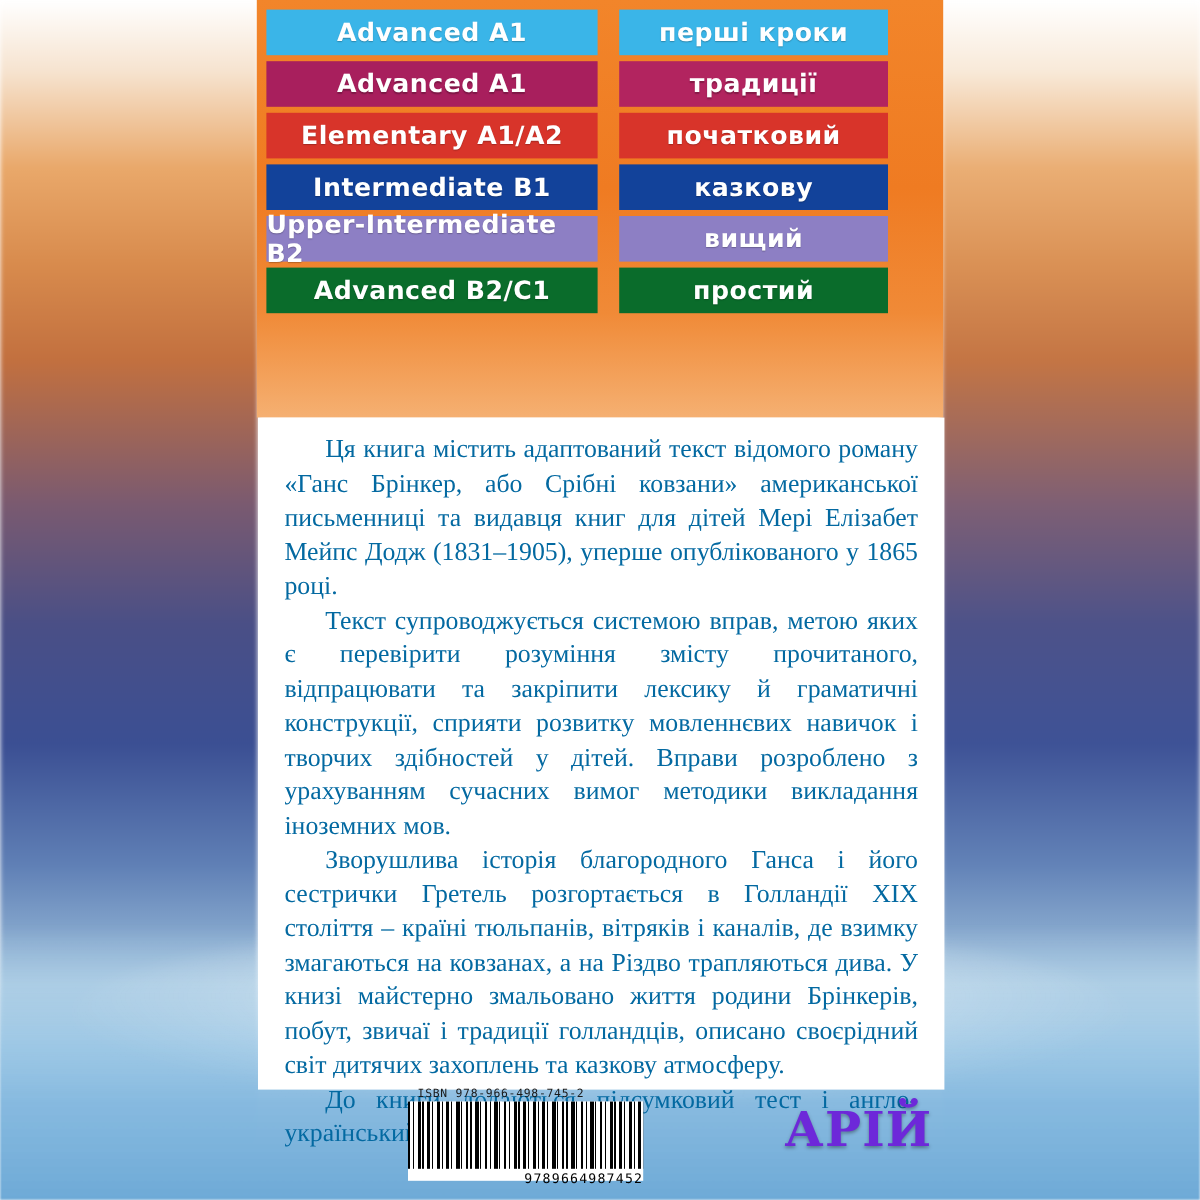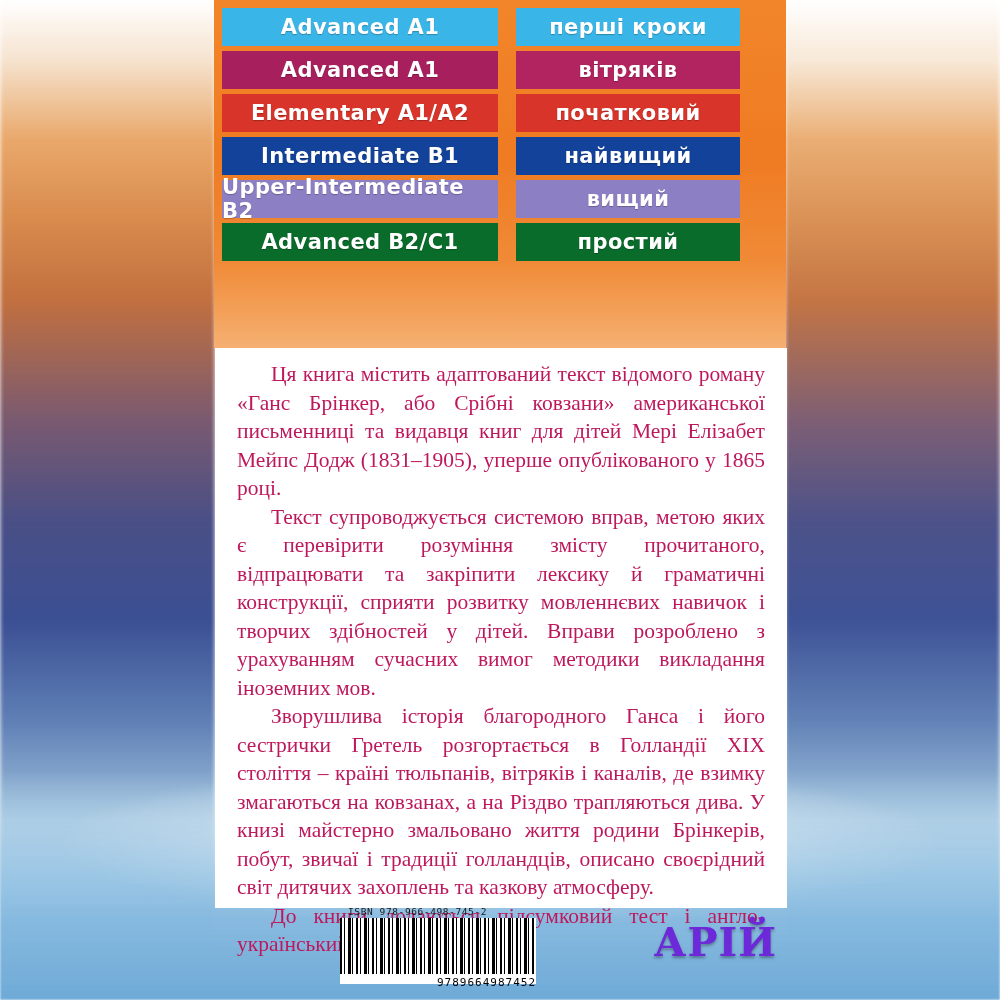--- a/index.html
+++ b/index.html
@@ -148,21 +148,21 @@
     height: 560px;
     background: #ffffff;
     padding: 0;
   }
   .blurb {
     margin: 0;
     padding: 12px 22px 0 22px;
     font-family: "Liberation Serif", serif;
     font-size: 21.5px;
     line-height: 28.5px;
-    color: #be185d;
+    color: #0369a1;
     text-align: justify;
     text-indent: 34px;
     hyphens: auto;
   }
   .blurb + .blurb { padding-top: 0; }
 
   
   .bottom-zone {
     position: absolute;
     left: 215px;
@@ -239,32 +239,32 @@
   <div class="levels-band">
     <div class="levels-grid">
 
       <div class="level-row">
         <div class="level-cell level-en" style="background:#3ab5e8">Advanced A1</div>
         <div class="level-cell level-ua" style="background:#3ab5e8">перші кроки</div>
       </div>
 
       <div class="level-row">
         <div class="level-cell level-en" style="background:#a81f5d">Advanced  A1</div>
-        <div class="level-cell level-ua" style="background:#b2245f">вітряків</div>
+        <div class="level-cell level-ua" style="background:#b2245f">традиції</div>
       </div>
 
       <div class="level-row">
         <div class="level-cell level-en" style="background:#d8342a">Elementary  A1/A2</div>
         <div class="level-cell level-ua" style="background:#d8342a">початковий</div>
       </div>
 
 
       <div class="level-row">
         <div class="level-cell level-en" style="background:#12429a">Intermediate  B1</div>
-        <div class="level-cell level-ua" style="background:#12429a">найвищий</div>
+        <div class="level-cell level-ua" style="background:#12429a">казкову</div>
       </div>
 
       <div class="level-row">
         <div class="level-cell level-en" style="background:#8d7fc4">Upper-Intermediate B2</div>
         <div class="level-cell level-ua" style="background:#8d7fc4">вищий</div>
       </div>
 
       <div class="level-row">
         <div class="level-cell level-en" style="background:#0a6c2b">Advanced  B2/C1</div>
         <div class="level-cell level-ua" style="background:#0a6c2b">простий</div>

